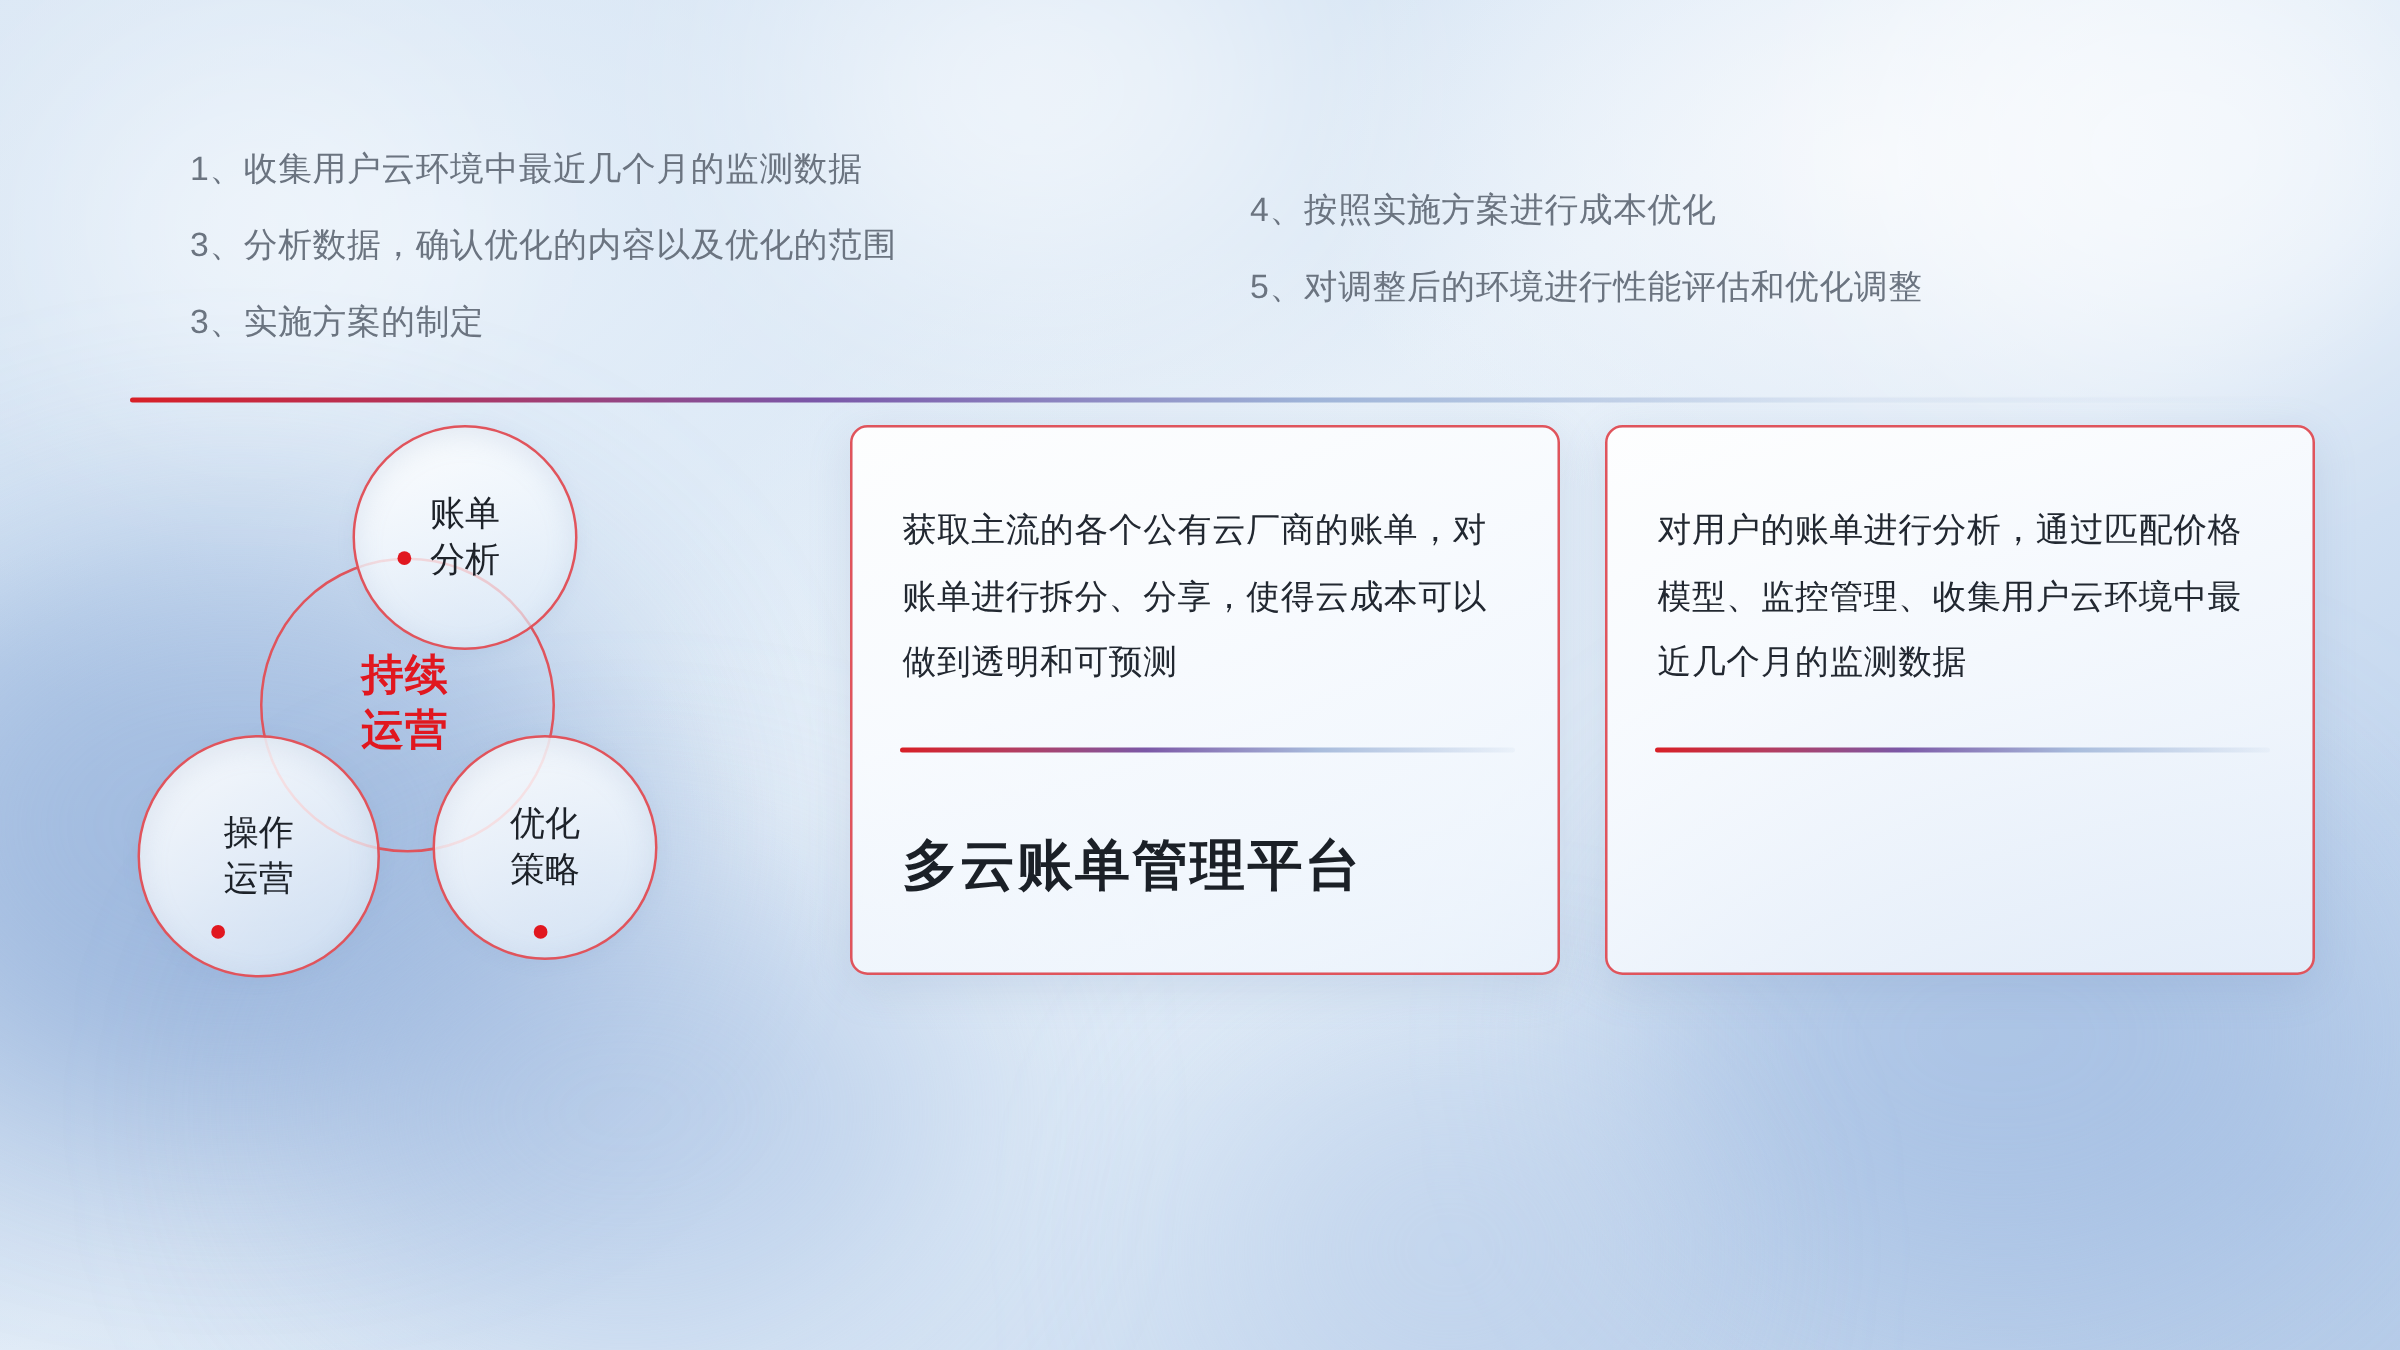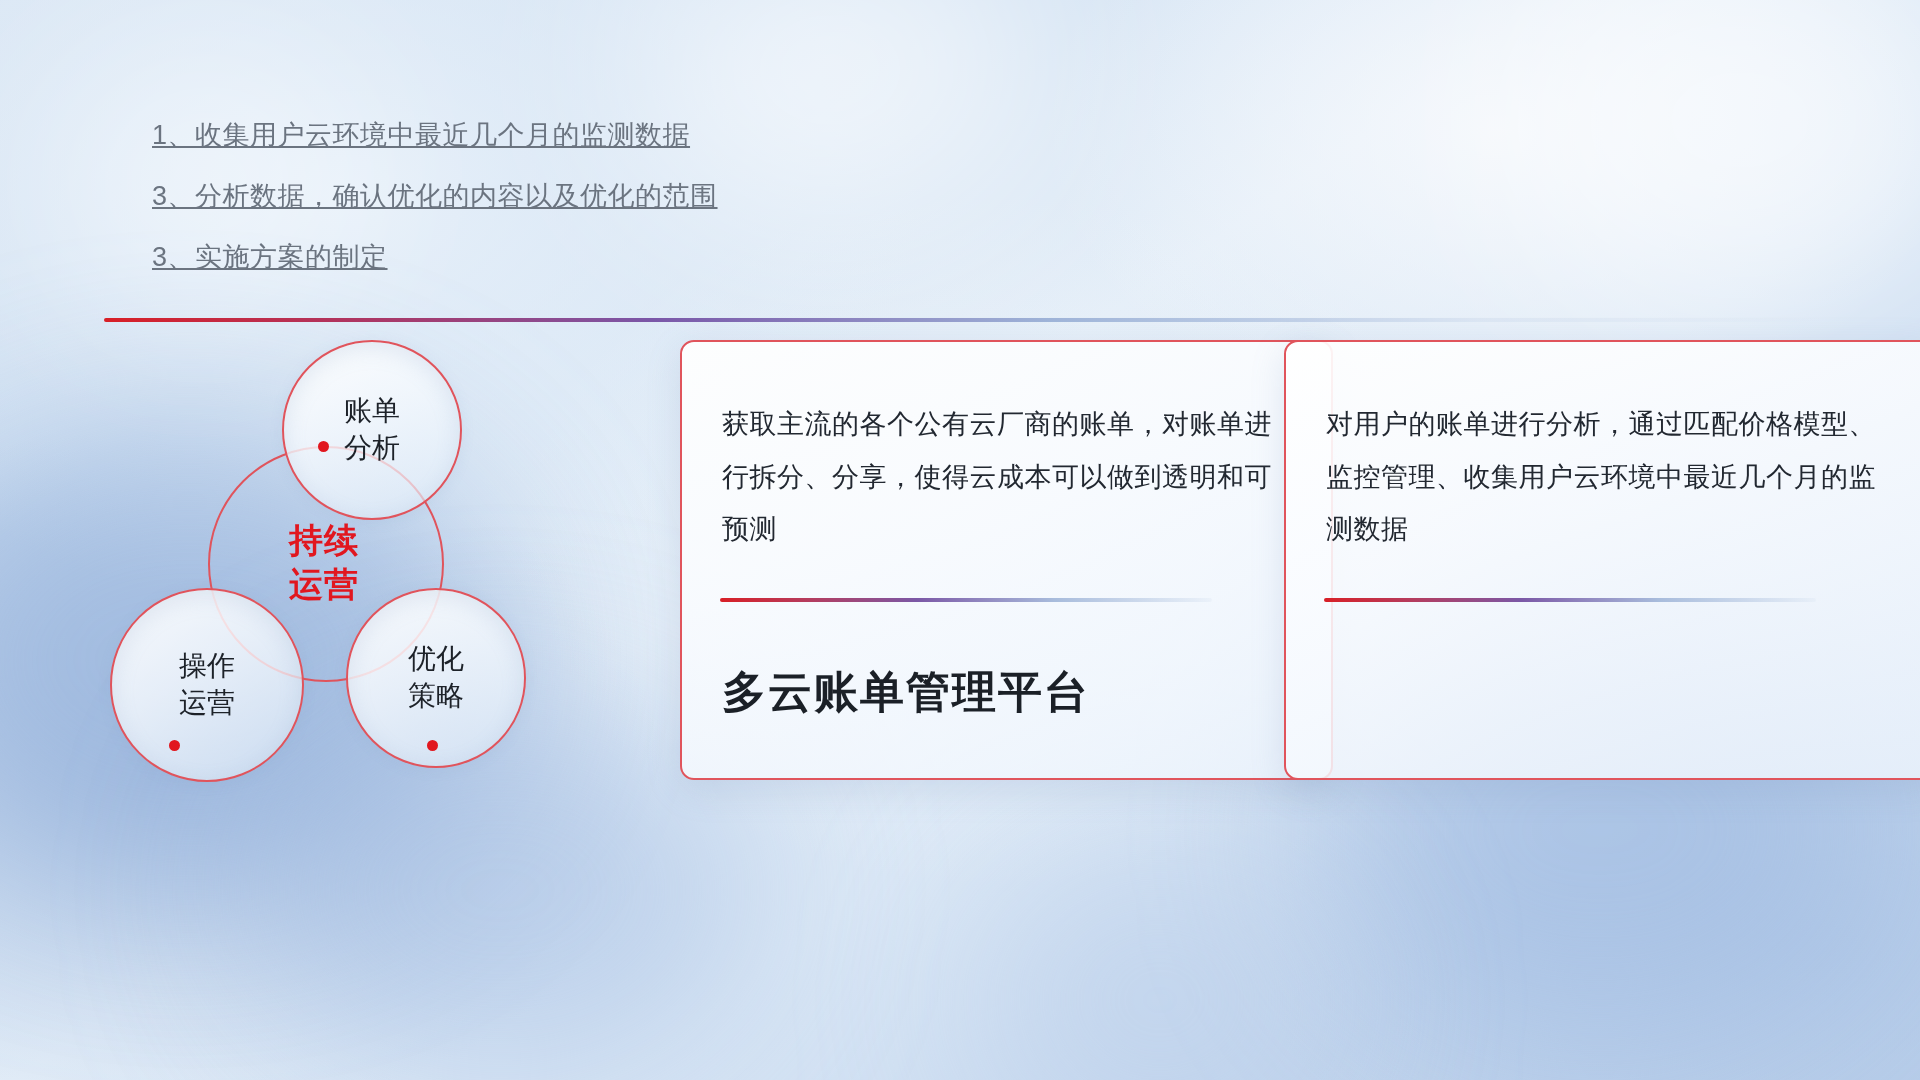--- a/index.html
+++ b/index.html
@@ -39,21 +39,21 @@
   .list-col {
     position: absolute;
     color: #6b7480;
     font-size: 27px;
     line-height: 1.0;
     letter-spacing: 0.5px;
     white-space: nowrap;
   }
   .list-col.left  { left: 152px; top: 122px; }
   .list-col.right { left: 1000px; top: 155px; }
-  .list-item { margin-bottom: 34px; text-decoration: underline; }
+  .list-item { margin-bottom: 34px; }
 
   
   .divider {
     position: absolute;
     left: 104px;
     top: 318px;
     width: 1716px;
     height: 4px;
     border-radius: 2px;
     background: linear-gradient(90deg, #d81f26 0%, #b0345f 14%, #7a57a8 32%, #9fb4d8 55%, rgba(210,222,238,0.55) 80%, rgba(220,230,242,0.05) 100%);
@@ -118,21 +118,21 @@
     background: #e1171f;
   }
   .dot.d-top   { left: 222px; top: 101px; }
   .dot.d-left  { left: 73px;  top: 400px; }
   .dot.d-right { left: 331px; top: 400px; }
 
   
   .card {
     position: absolute;
     top: 340px;
-    width: 653px;
+    width: 568px;
     height: 440px;
     border: 2px solid #e0545c;
     border-radius: 14px;
     background: linear-gradient(160deg, rgba(255,255,255,0.93) 0%, rgba(250,252,255,0.88) 40%, rgba(238,245,253,0.82) 100%);
     box-shadow: 0 10px 34px rgba(110,140,185,0.18);
     box-sizing: border-box;
     padding: 56px 56px 0 40px;
   }
   .card.card-1 { left: 680px; }
   .card.card-2 { left: 1284px; }
@@ -176,20 +176,24 @@
   <div class="blob b5"></div>
   <div class="blob b6"></div>
   <div class="blob b7"></div>
 
   <div class="list-col left">
     <div class="list-item">1、收集用户云环境中最近几个月的监测数据</div>
     <div class="list-item">3、分析数据，确认优化的内容以及优化的范围</div>
     <div class="list-item">3、实施方案的制定</div>
   </div>
 
+  <div class="list-col right">
+    <div class="list-item">4、按照实施方案进行成本优化</div>
+    <div class="list-item">5、对调整后的环境进行性能评估和优化调整</div>
+  </div>
 
   <div class="divider"></div>
 
   <div class="venn">
 
     <div class="ring"></div>
 
     <div class="circle c-top">
       <div class="lbl">
         <span>账单</span><br>

